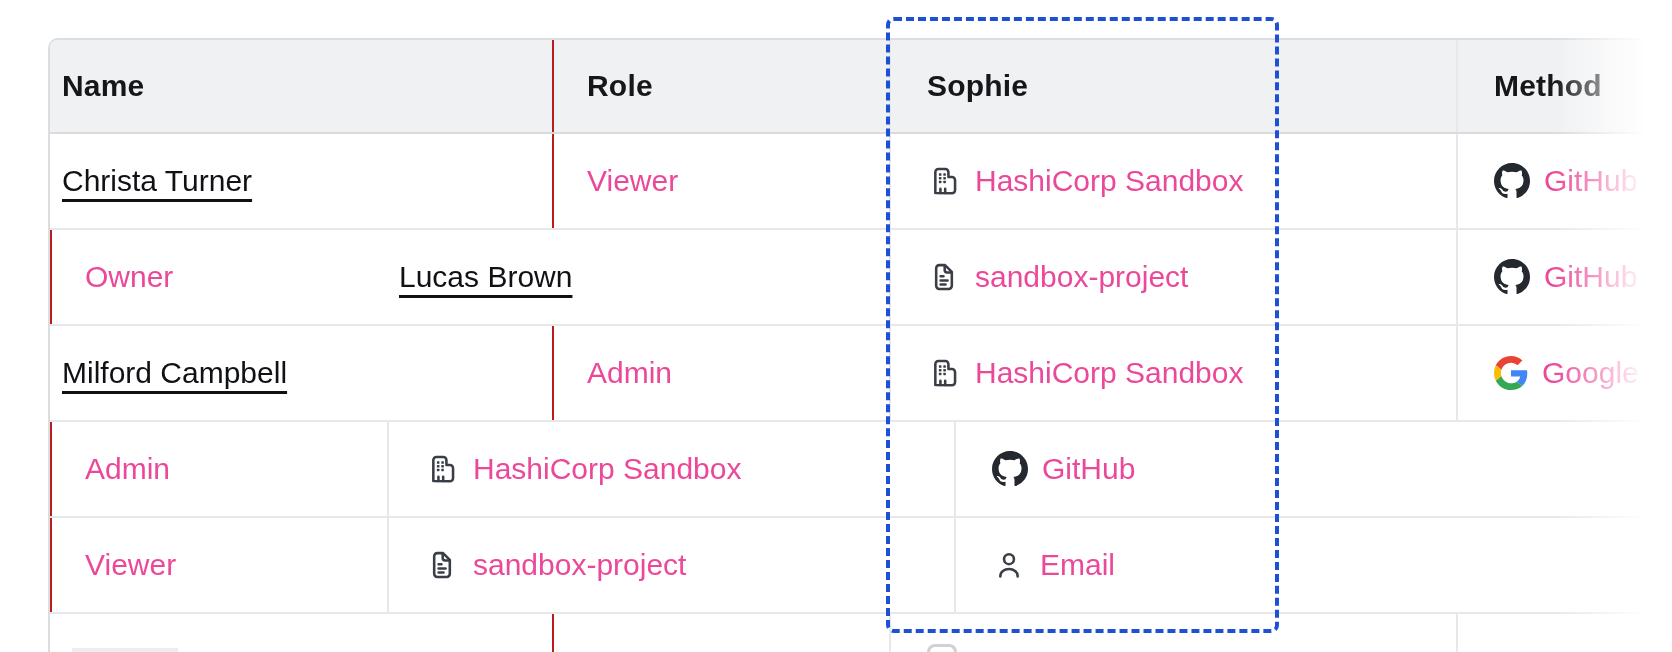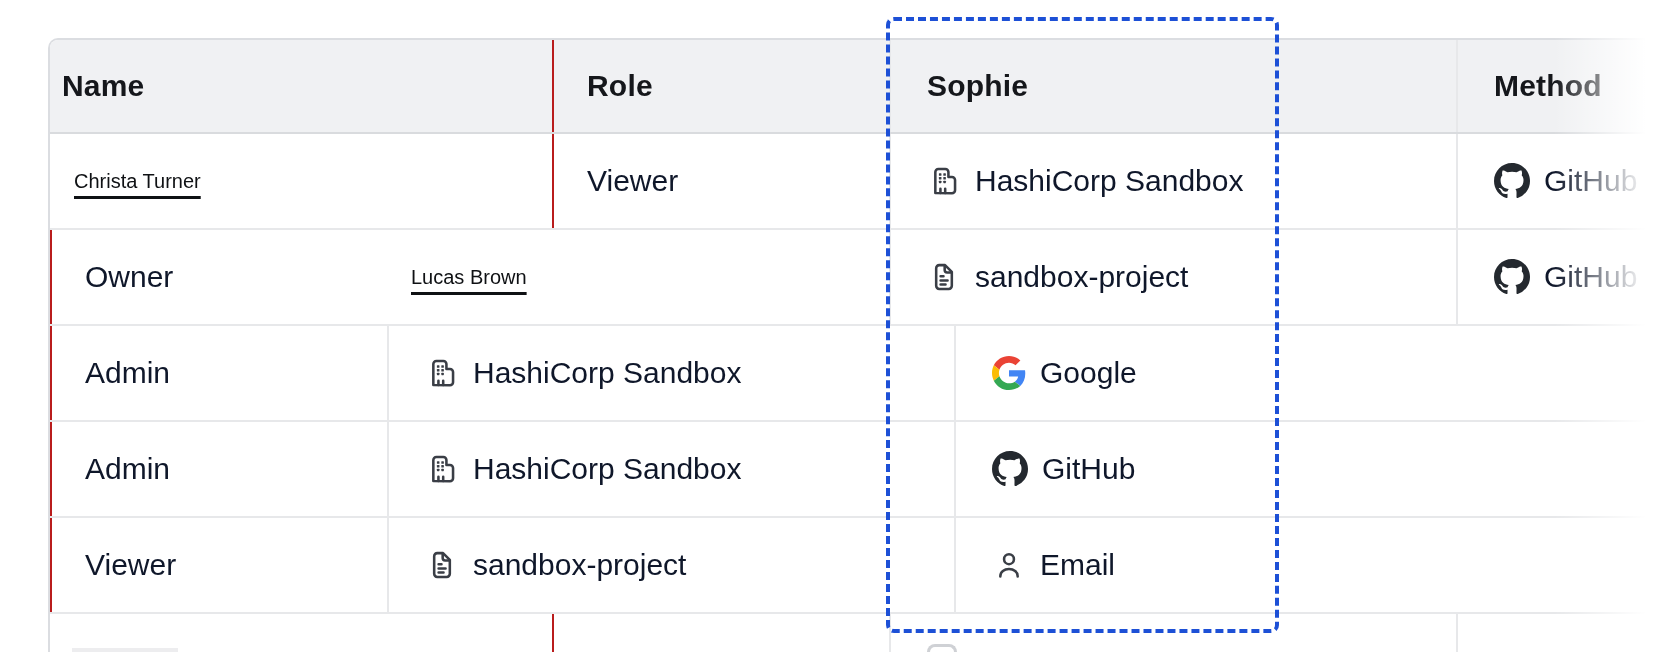--- a/index.html
+++ b/index.html
@@ -19,26 +19,25 @@
   .thead{height:94px;background:#f0f1f3;border-bottom:2px solid #d9dbde;}
   .trow{height:96px;border-bottom:2px solid #e7e8ea;background:#fff;}
   .trow-partial{height:38px;background:#fff;}
   .cell{display:flex;align-items:center;box-sizing:border-box;}
   .col-name{width:502px;padding-left:12px;}
   .col-role{width:337px;padding-left:33px;border-left:2px solid #b91c1c;}
   .col-scope{width:567px;padding-left:36px;border-left:2px solid #e7e8ea;}
   .col-method{flex:1;padding-left:36px;border-left:2px solid #e7e8ea;}
   .hlabel{font-size:30px;font-weight:700;color:#15171b;letter-spacing:.2px;}
   .name-link{
-    font-size:20px;font-weight:500;color:#0f1114;
+    font-size:30px;font-weight:500;color:#0f1114;
     text-decoration:underline;text-decoration-thickness:3px;text-underline-offset:8px;
     cursor:pointer;
-    margin-left:12px;
-  }
-  .celltext{font-size:30px;font-weight:400;color:#0f172a;}
+  }
+  .celltext{font-size:30px;font-weight:400;color:#ec4899;}
   .iconwrap{display:flex;align-items:center;margin-right:14px;color:#3a3e46;}
   .icon34{width:34px;height:34px;}
   .icon36{width:36px;height:36px;}
   .gh{color:#24292f;}
   
   .name-sliver{align-self:flex-end;margin-left:10px;width:106px;height:4px;background:#ededef;}
   .icon-dome{align-self:flex-end;width:30px;height:8px;border:3px solid #cfd1d5;border-bottom:none;border-radius:14px 14px 0 0;box-sizing:border-box;}
   
   .col-highlight{
     position:absolute;left:886px;top:17px;width:393px;height:616px;
@@ -149,20 +148,23 @@
       <span class="iconwrap gh">
           <svg class="icon36">
             <use href="#i-github"></use>
           </svg>
         </span>
       <span class="celltext">GitHub</span>
     </div>
   </div>
 
   <div class="row trow">
+    <div class="cell col-name">
+        <a class="name-link">Milford Campbell</a>
+      </div>
     <div class="cell col-role">
         <span class="celltext">Admin</span>
       </div>
     <div class="cell col-scope">
       <span class="iconwrap">
           <svg class="icon34">
             <use href="#i-org"></use>
           </svg>
         </span>
       <span class="celltext">HashiCorp Sandbox</span>

